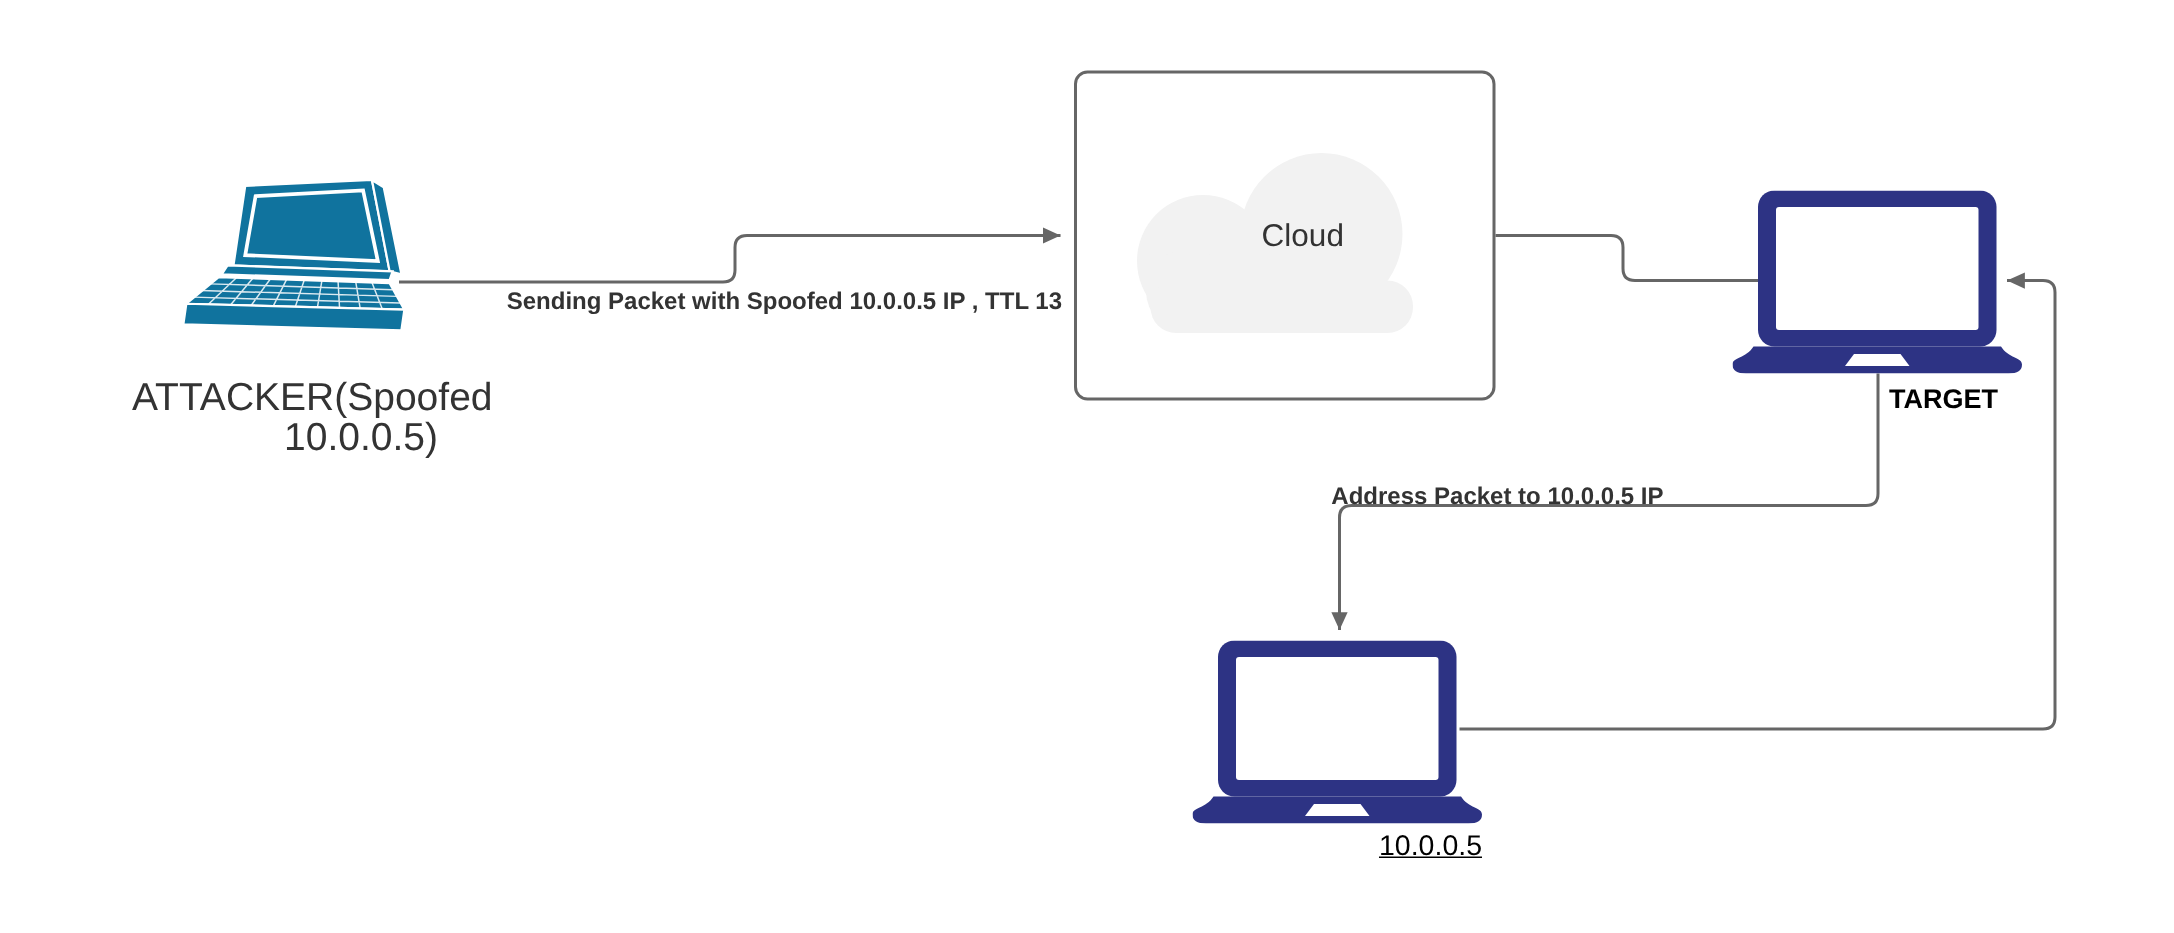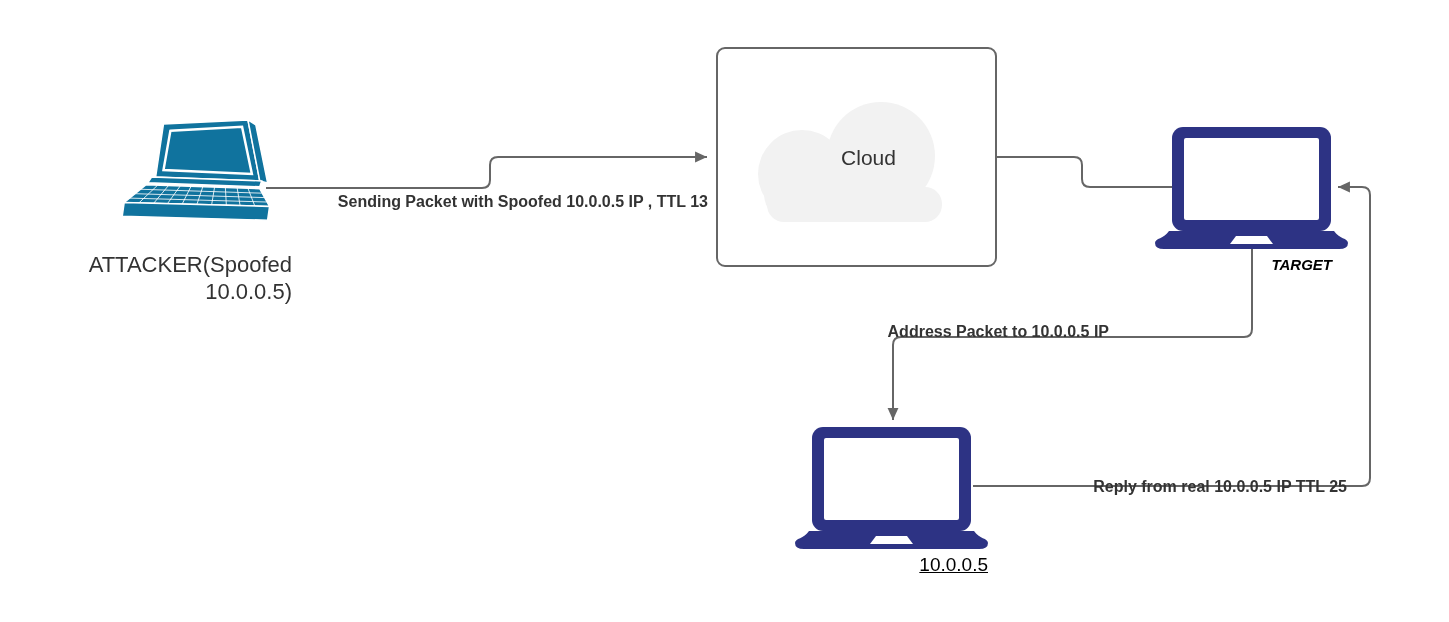--- a/index.html
+++ b/index.html
@@ -9,22 +9,22 @@
   }
   .abs{position:absolute;}
   #edge-layer{position:absolute;left:0;top:0;z-index:1;}
   .node-svg{position:absolute;z-index:2;}
   .label{position:absolute;z-index:3;text-align:right;}
   .edge-label{
     font-size:16px;font-weight:bold;color:#333333;line-height:19px;
     white-space:nowrap;
   }
   .node-label{color:#000000;}
-  #attacker-label{font-size:22px;line-height:27px;color:#333333;}
-  #target-label{font-size:15px;font-weight:bold;font-style:italic;}
+  #attacker-label{font-size:26px;line-height:27px;color:#333333;}
+  #target-label{font-size:18px;font-weight:bold;}
   #realhost-label{font-size:19px;}
   #cloud-box{
     position:absolute;left:716px;top:47px;width:281px;height:220px;
     border:2px solid #666666;border-radius:9px;background:#ffffff;
     box-sizing:border-box;z-index:2;
   }
   #cloud-label{
     position:absolute;left:0;top:97px;width:100%;text-align:center;
     font-size:21px;color:#333333;z-index:3;margin-left:12px;
   }
@@ -95,15 +95,14 @@
   </svg>
   <div id="target-label" class="label node-label" style="left:1172px;top:256px;width:160px;">TARGET</div>
 
   <svg class="node-svg" style="left:795px;top:427px;" width="193" height="122" viewBox="0 0 193 122">
     <use href="#laptop-flat" width="193" height="122" fill="#2D3384"></use>
   </svg>
   <div id="realhost-label" class="label node-label" style="left:795px;top:554px;width:193px;text-decoration:underline;">10.0.0.5</div>
 
   <div class="label edge-label" style="left:287px;top:192px;width:421px;">Sending Packet with Spoofed 10.0.0.5 IP , TTL 13</div>
   <div class="label edge-label" style="left:861px;top:322px;width:248px;">Address Packet to 10.0.0.5 IP</div>
-  <div class="label edge-label" style="left:1053px;top:477px;width:294px;">Reply from real 10.0.0.5 IP TTL 25</div>
 
 </div>
 
 </body></html>

